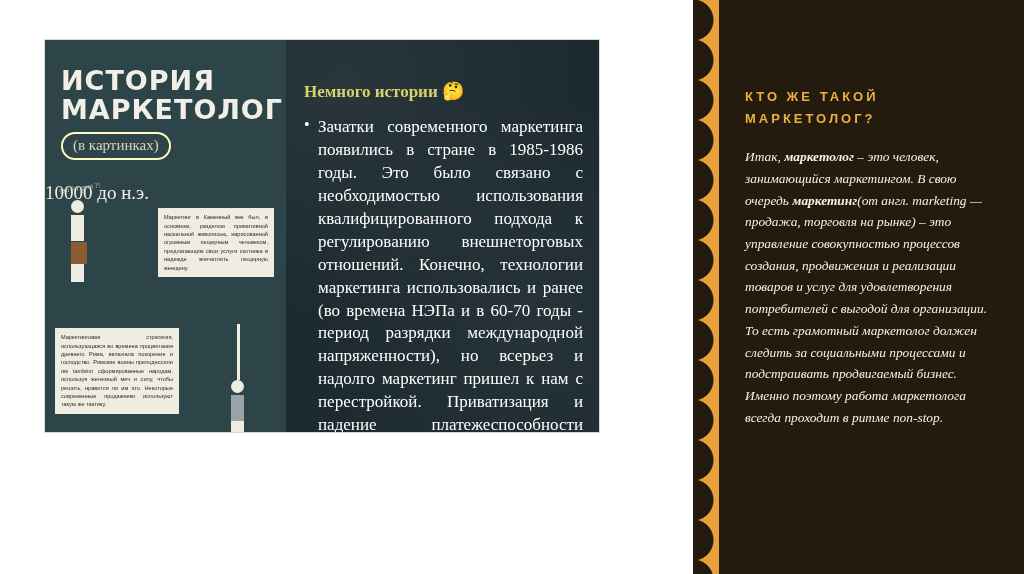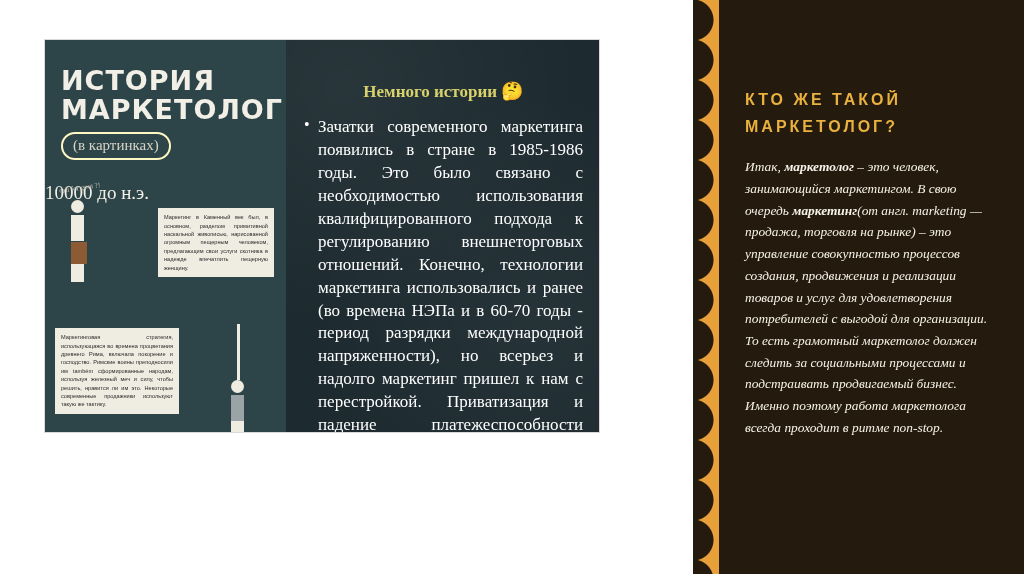--- a/index.html
+++ b/index.html
@@ -133,21 +133,20 @@
       radial-gradient(circle at 80% 70%, rgba(255,255,255,0.04), transparent 60%);
     padding: 26px 16px 10px 18px;
     box-sizing: border-box;
     color: #ffffff;
   }
   .gr-heading {
     font-family: "Liberation Serif", serif;
     font-weight: bold;
     font-size: 17px;
     color: #d7d26b;
-    text-align: center;
     margin: 14px 0 14px 0;
   }
   .gr-heading .emoji { font-size: 18px; }
   .gr-body {
     font-family: "Liberation Serif", serif;
     font-weight: normal;
     font-size: 17px;
     line-height: 1.35;
     text-align: justify;
     position: relative;
@@ -167,21 +166,21 @@
     top: 0;
     width: 305px;
     height: 574px;
     box-sizing: border-box;
     padding: 86px 28px 0 26px;
     color: #f3efe6;
   }
   .article-title {
     font-family: "Liberation Sans", sans-serif;
     font-weight: bold;
-    font-size: 16px;
+    font-size: 13px;
     letter-spacing: 3px;
     line-height: 1.7;
     color: #e9b13d;
     margin-bottom: 16px;
   }
   .article-body {
     font-family: "Liberation Serif", serif;
     font-style: italic;
     font-size: 13.4px;
     line-height: 1.62;

